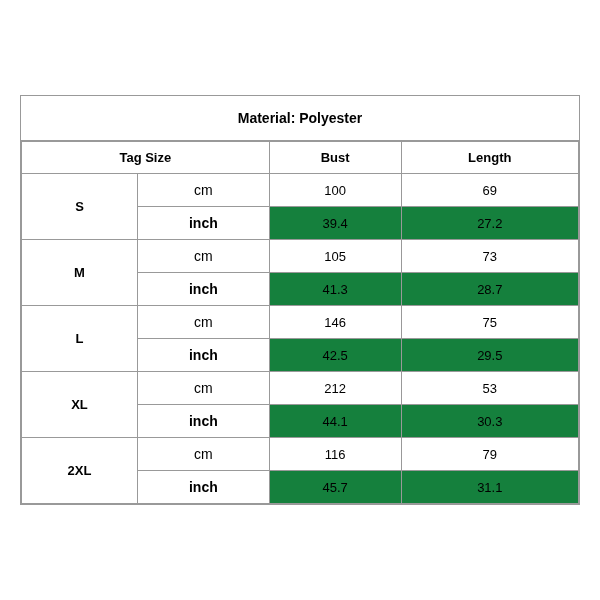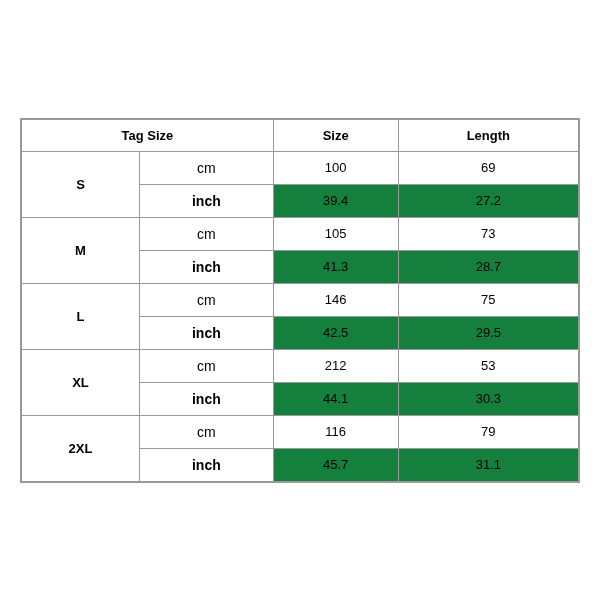--- a/index.html
+++ b/index.html
@@ -63,28 +63,31 @@
     }
 
     .shaded {
       background-color: #15803d;
     }
   </style>
 </head>
 <body>
 
 <div class="table-wrapper">
+  <div class="title-row">
+    <span>Material: Polyester</span>
+  </div>
   <table>
     <thead>
       <tr>
         <th colspan="2">
           <span>Tag Size</span>
         </th>
         <th>
-          <span>Size</span>
+          <span>Bust</span>
         </th>
         <th>
           <span>Length</span>
         </th>
       </tr>
     </thead>
     <tbody id="table-body">
     <tr>
           <td rowspan="2" class="tag-size-cell">S</td>
           <td class="unit-cell">cm</td>

